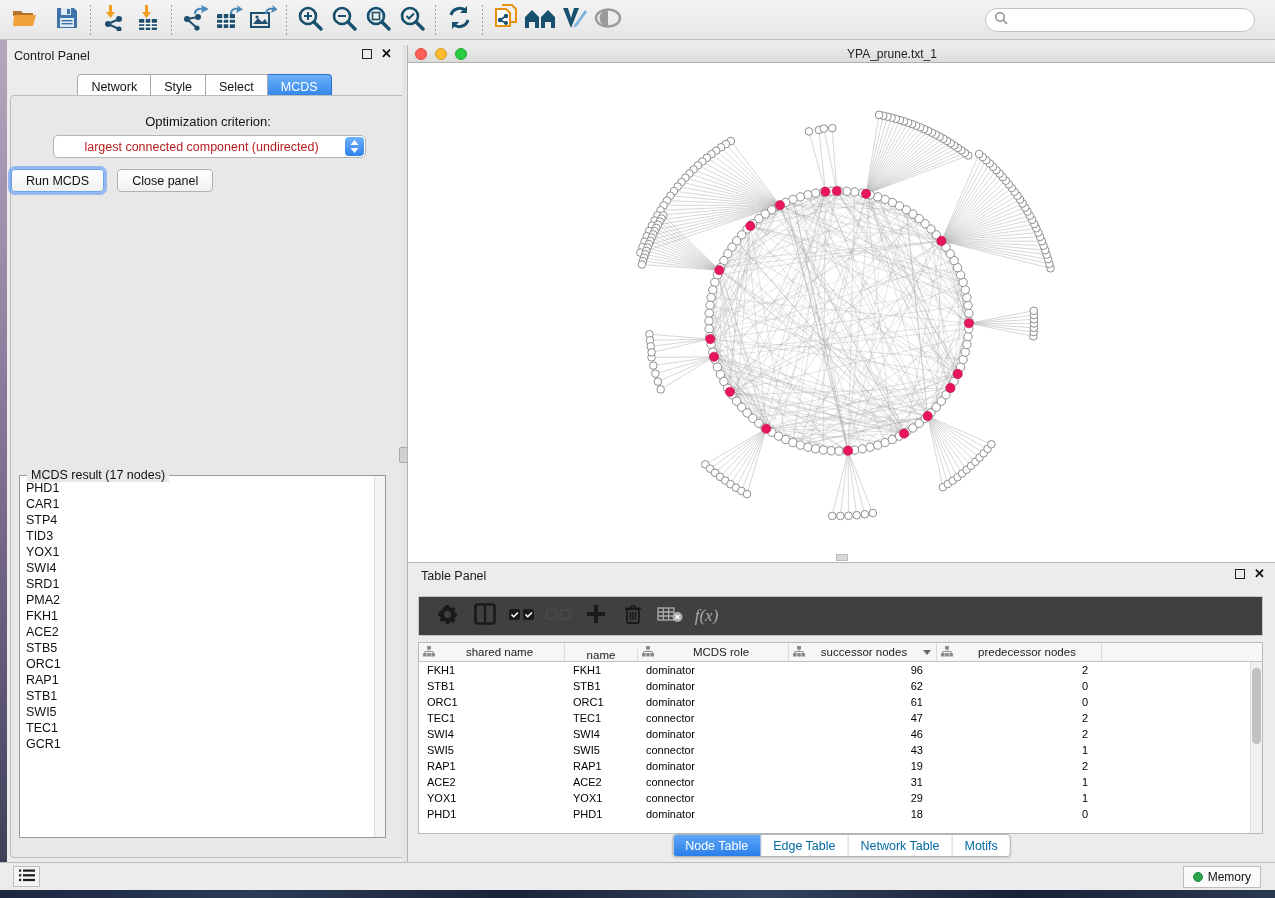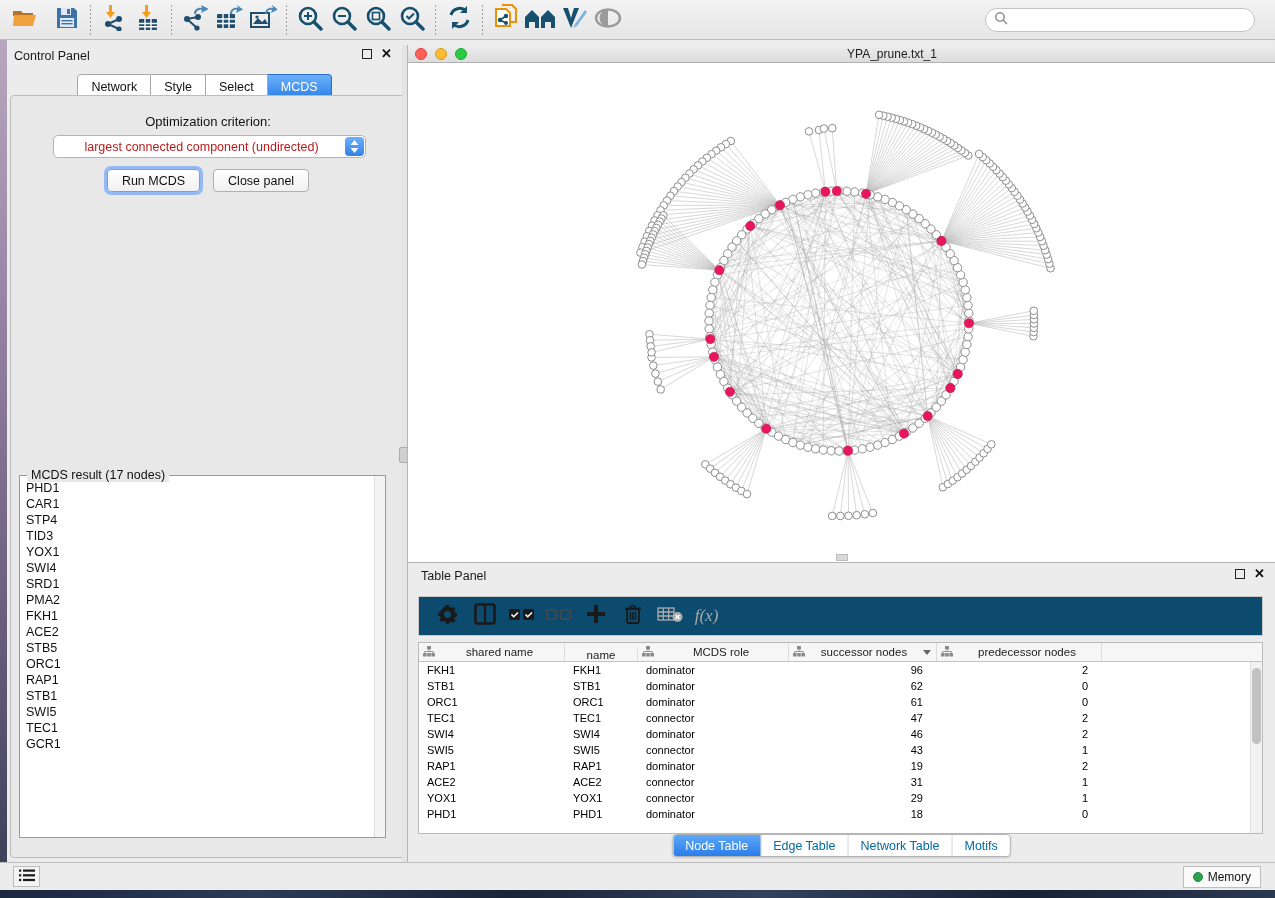--- a/index.html
+++ b/index.html
@@ -42,21 +42,21 @@
 
   .cp-body { position:absolute; left:3px; top:50px; width:396px; height:763px;
     background:#e8e8e8; border:1px solid #bcbcbc; border-radius:4px; }
   .opt-label { position:absolute; left:0; top:18px; width:100%; text-align:center; font-size:13px; color:#111; }
   .dropdown { position:absolute; left:42px; top:39px; width:313px; height:23px; background:#fff;
     border:1px solid #b4b4b4; border-radius:5px; display:flex; align-items:center; }
   .dropdown .dd-text { flex:1; font-size:12.5px; color:#b91c1c; text-align:center; padding-left:4px; }
   .dd-stepper { width:19px; height:19px; margin-right:1px; border-radius:4px;
     background:linear-gradient(#6db1f9,#2f82ec); display:flex; flex-direction:column; align-items:center; justify-content:center; gap:1px; }
   .dd-stepper svg { display:block; }
-  .btn-row { position:absolute; left:0; top:73px; width:100%; display:flex; justify-content:center; gap:13px; }
+  .btn-row { position:absolute; left:0; top:73px; width:100%; display:flex; gap:13px; }
   .mac-btn { height:23px; padding:0 14px; background:linear-gradient(#ffffff,#f0f0f0);
     border:1px solid #b0b0b0; border-radius:4px; font-size:12.5px; color:#111;
     font-family:"Liberation Sans",sans-serif; }
   .mac-btn.focused { box-shadow:0 0 0 3px rgba(77,144,254,.55); border-color:#6ba3e8; }
 
   .result-box { position:absolute; left:8px; top:372px; width:367px; height:370px; }
   .result-frame { position:absolute; left:0; top:7px; width:100%; height:363px; background:#fff; border:1px solid #9a9a9a; }
   .result-legend { position:absolute; left:8px; top:0; background:#e8e8e8; padding:0 4px; font-size:12.5px; color:#111; z-index:2; }
   .result-list { position:absolute; left:2px; top:12px; width:352px; height:352px; overflow:hidden; }
   .result-item { font-size:12.5px; color:#111; line-height:16px; padding-left:5px; }
@@ -72,21 +72,21 @@
     background:linear-gradient(#ededed,#dcdcdc); border-bottom:1px solid #b0b0b0; }
   .lights { position:absolute; left:7px; top:3px; display:flex; gap:8px; }
   .light { width:12px; height:12px; border-radius:50%; }
   .net-title-text { position:absolute; left:0; top:2px; width:100%; text-align:center; font-size:12px; color:#222; }
   .net-canvas { position:absolute; left:0; top:18px; width:868px; height:499px; background:#fff; }
   .net-grip { position:absolute; left:50%; bottom:1px; transform:translateX(-50%); width:12px; height:7px; background:#d8d8d8; border:1px solid #bbb; }
 
   
   .table-panel { position:absolute; left:407px; top:562px; width:868px; height:300px; background:#ececec; border-left:1px solid #b5b5b5; border-top:1px solid #b5b5b5; }
   .tp-title { position:absolute; left:13px; top:6px; font-size:12.5px; color:#1a1a1a; }
-  .tp-toolbar { position:absolute; left:10px; top:33px; width:845px; height:40px; background:#0c4a6e;
+  .tp-toolbar { position:absolute; left:10px; top:33px; width:845px; height:40px; background:#404040;
     border:1px solid #c8c8c8; display:flex; align-items:center; gap:0; padding-left:10px; }
   .tpt-btn { width:37px; height:34px; display:flex; align-items:center; justify-content:center; }
   .fx { font-family:"Liberation Serif", serif; font-style:italic; font-size:17px; color:#aaa; }
 
   .tbl { position:absolute; left:10px; top:79px; width:845px; height:192px; background:#fff; border:1px solid #b9b9b9; overflow:hidden; }
   .tbl-head { display:flex; height:19px; background:#f6f6f6; border-bottom:1px solid #c2c2c2; }
   .th { display:flex; align-items:center; font-size:11.5px; color:#222; border-right:1px solid #dcdcdc; position:relative; }
   .th .th-label { flex:1; text-align:center; padding:0 4px; }
   .th .col-icon { margin-left:4px; flex:0 0 auto; }
   .sort-arrow { width:0; height:0; border-left:4px solid transparent; border-right:4px solid transparent; border-top:5px solid #666; margin-right:5px; }

